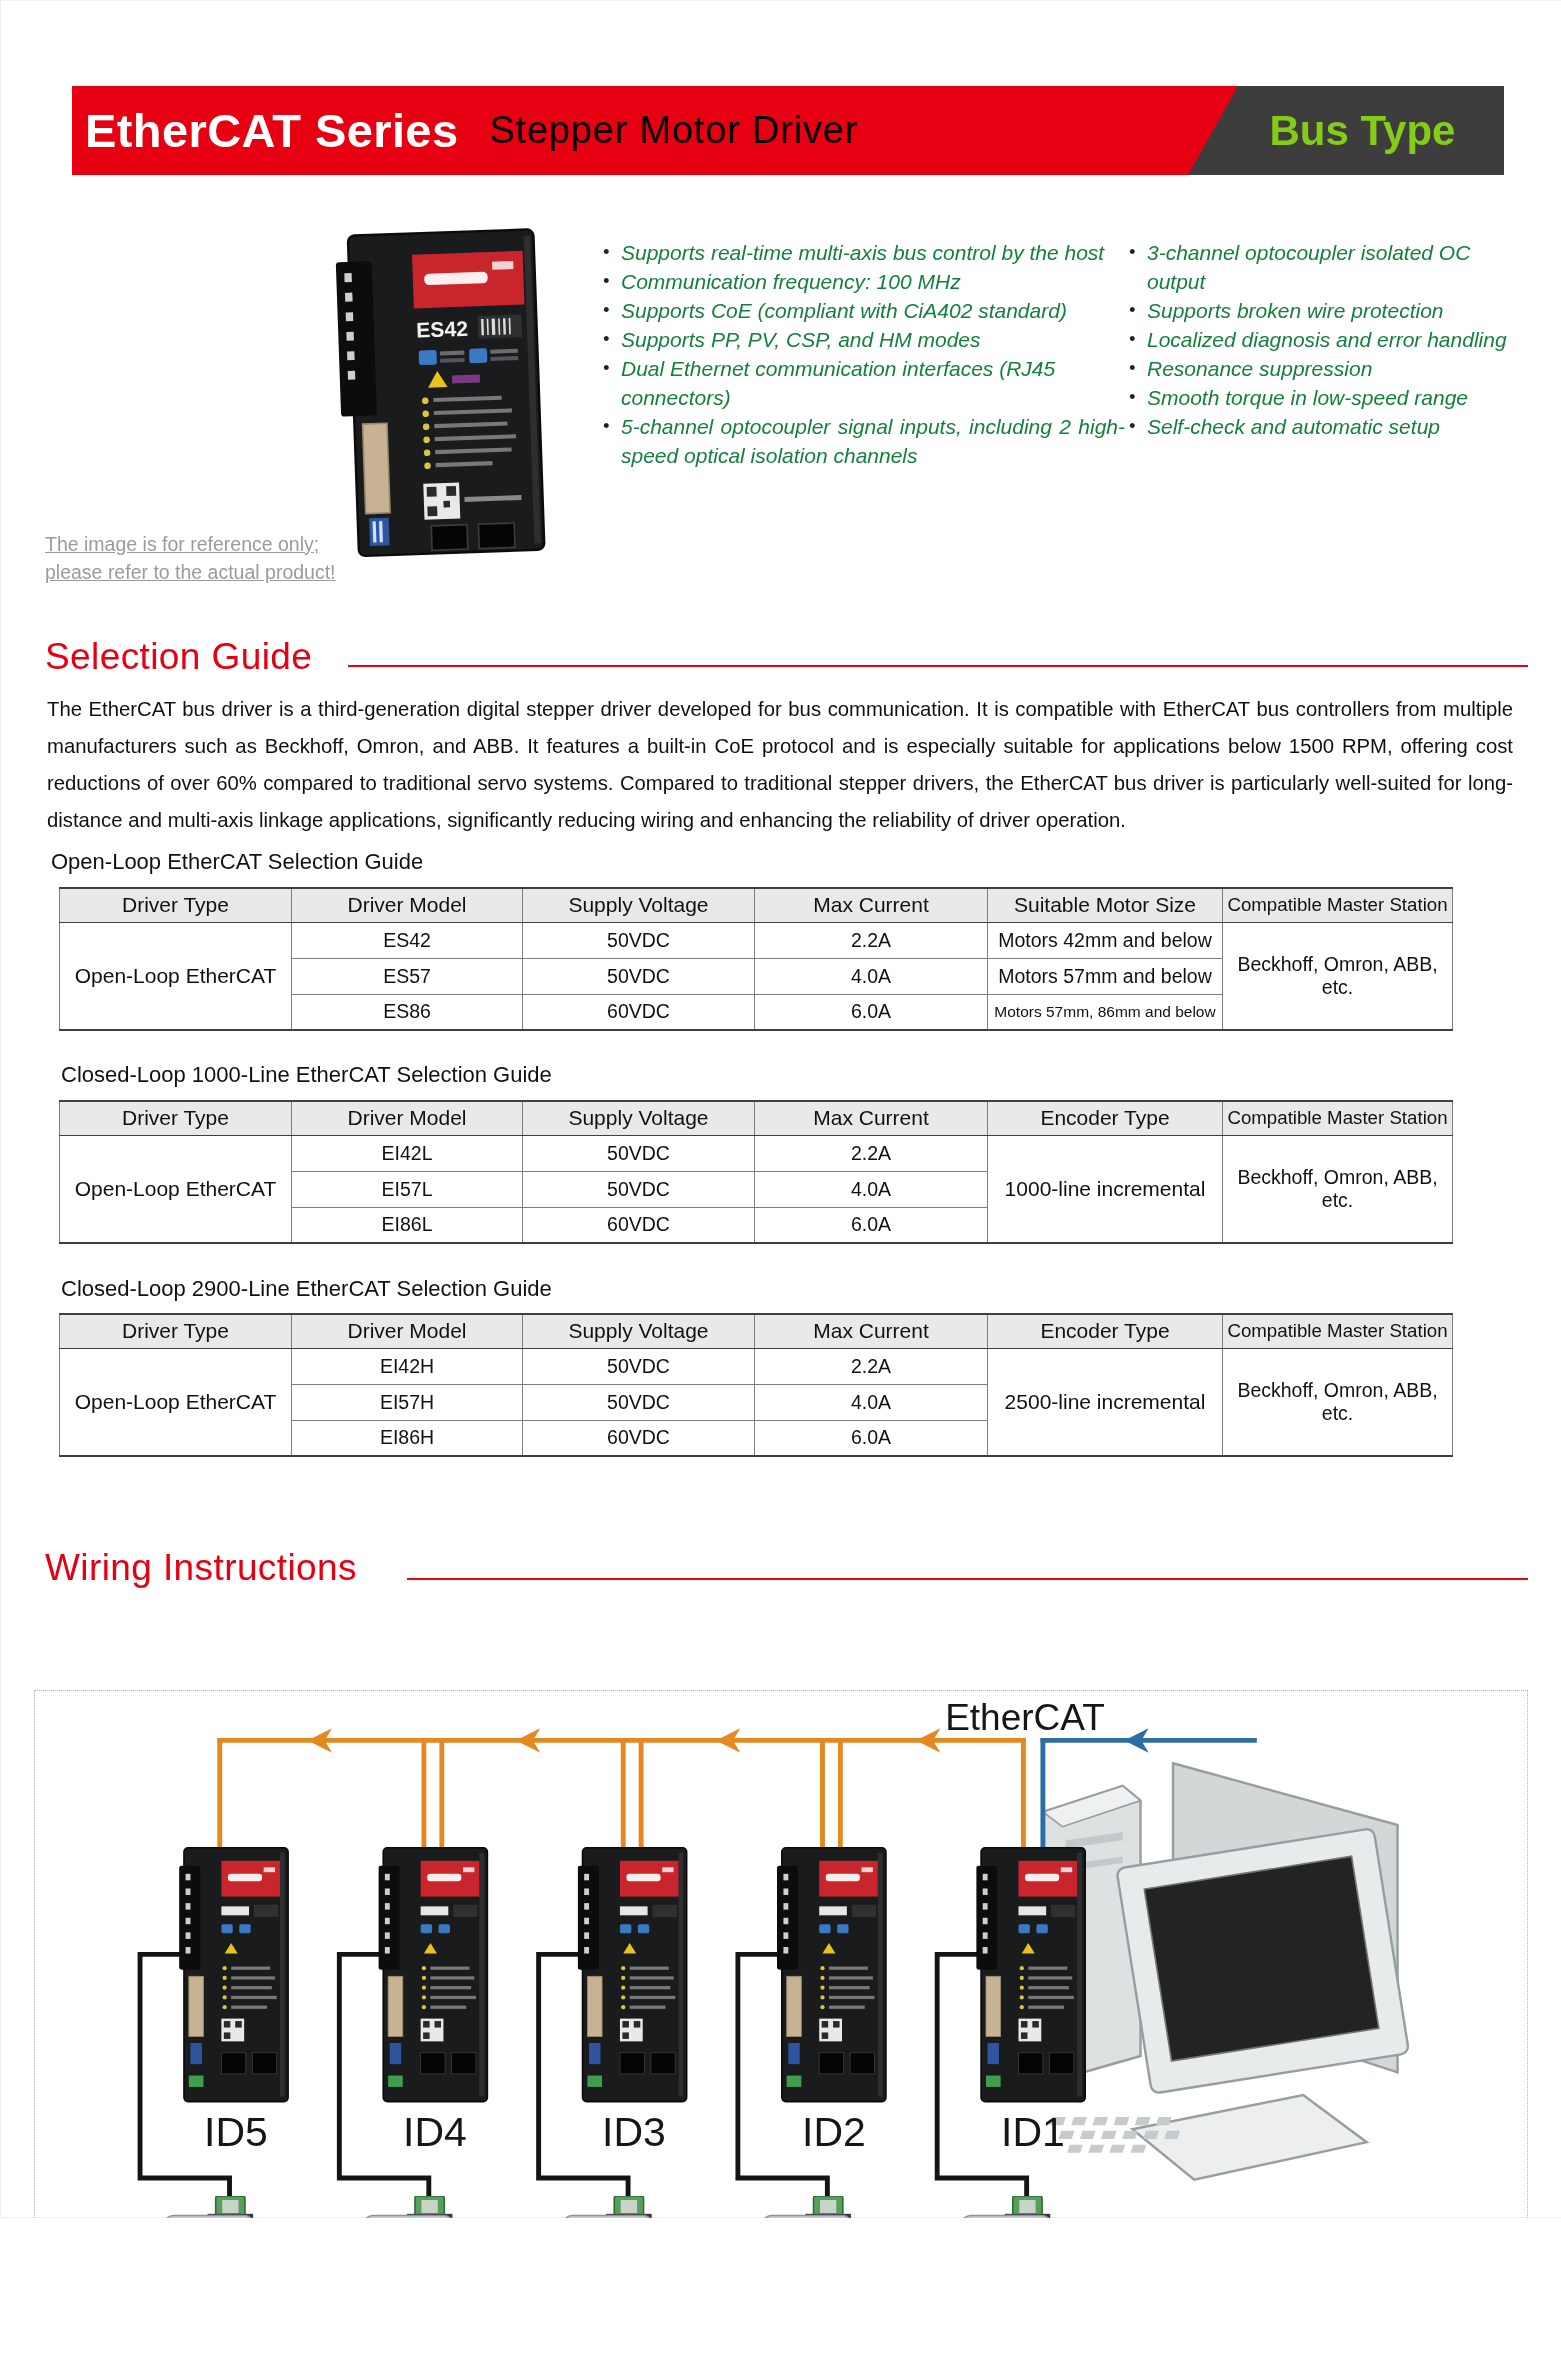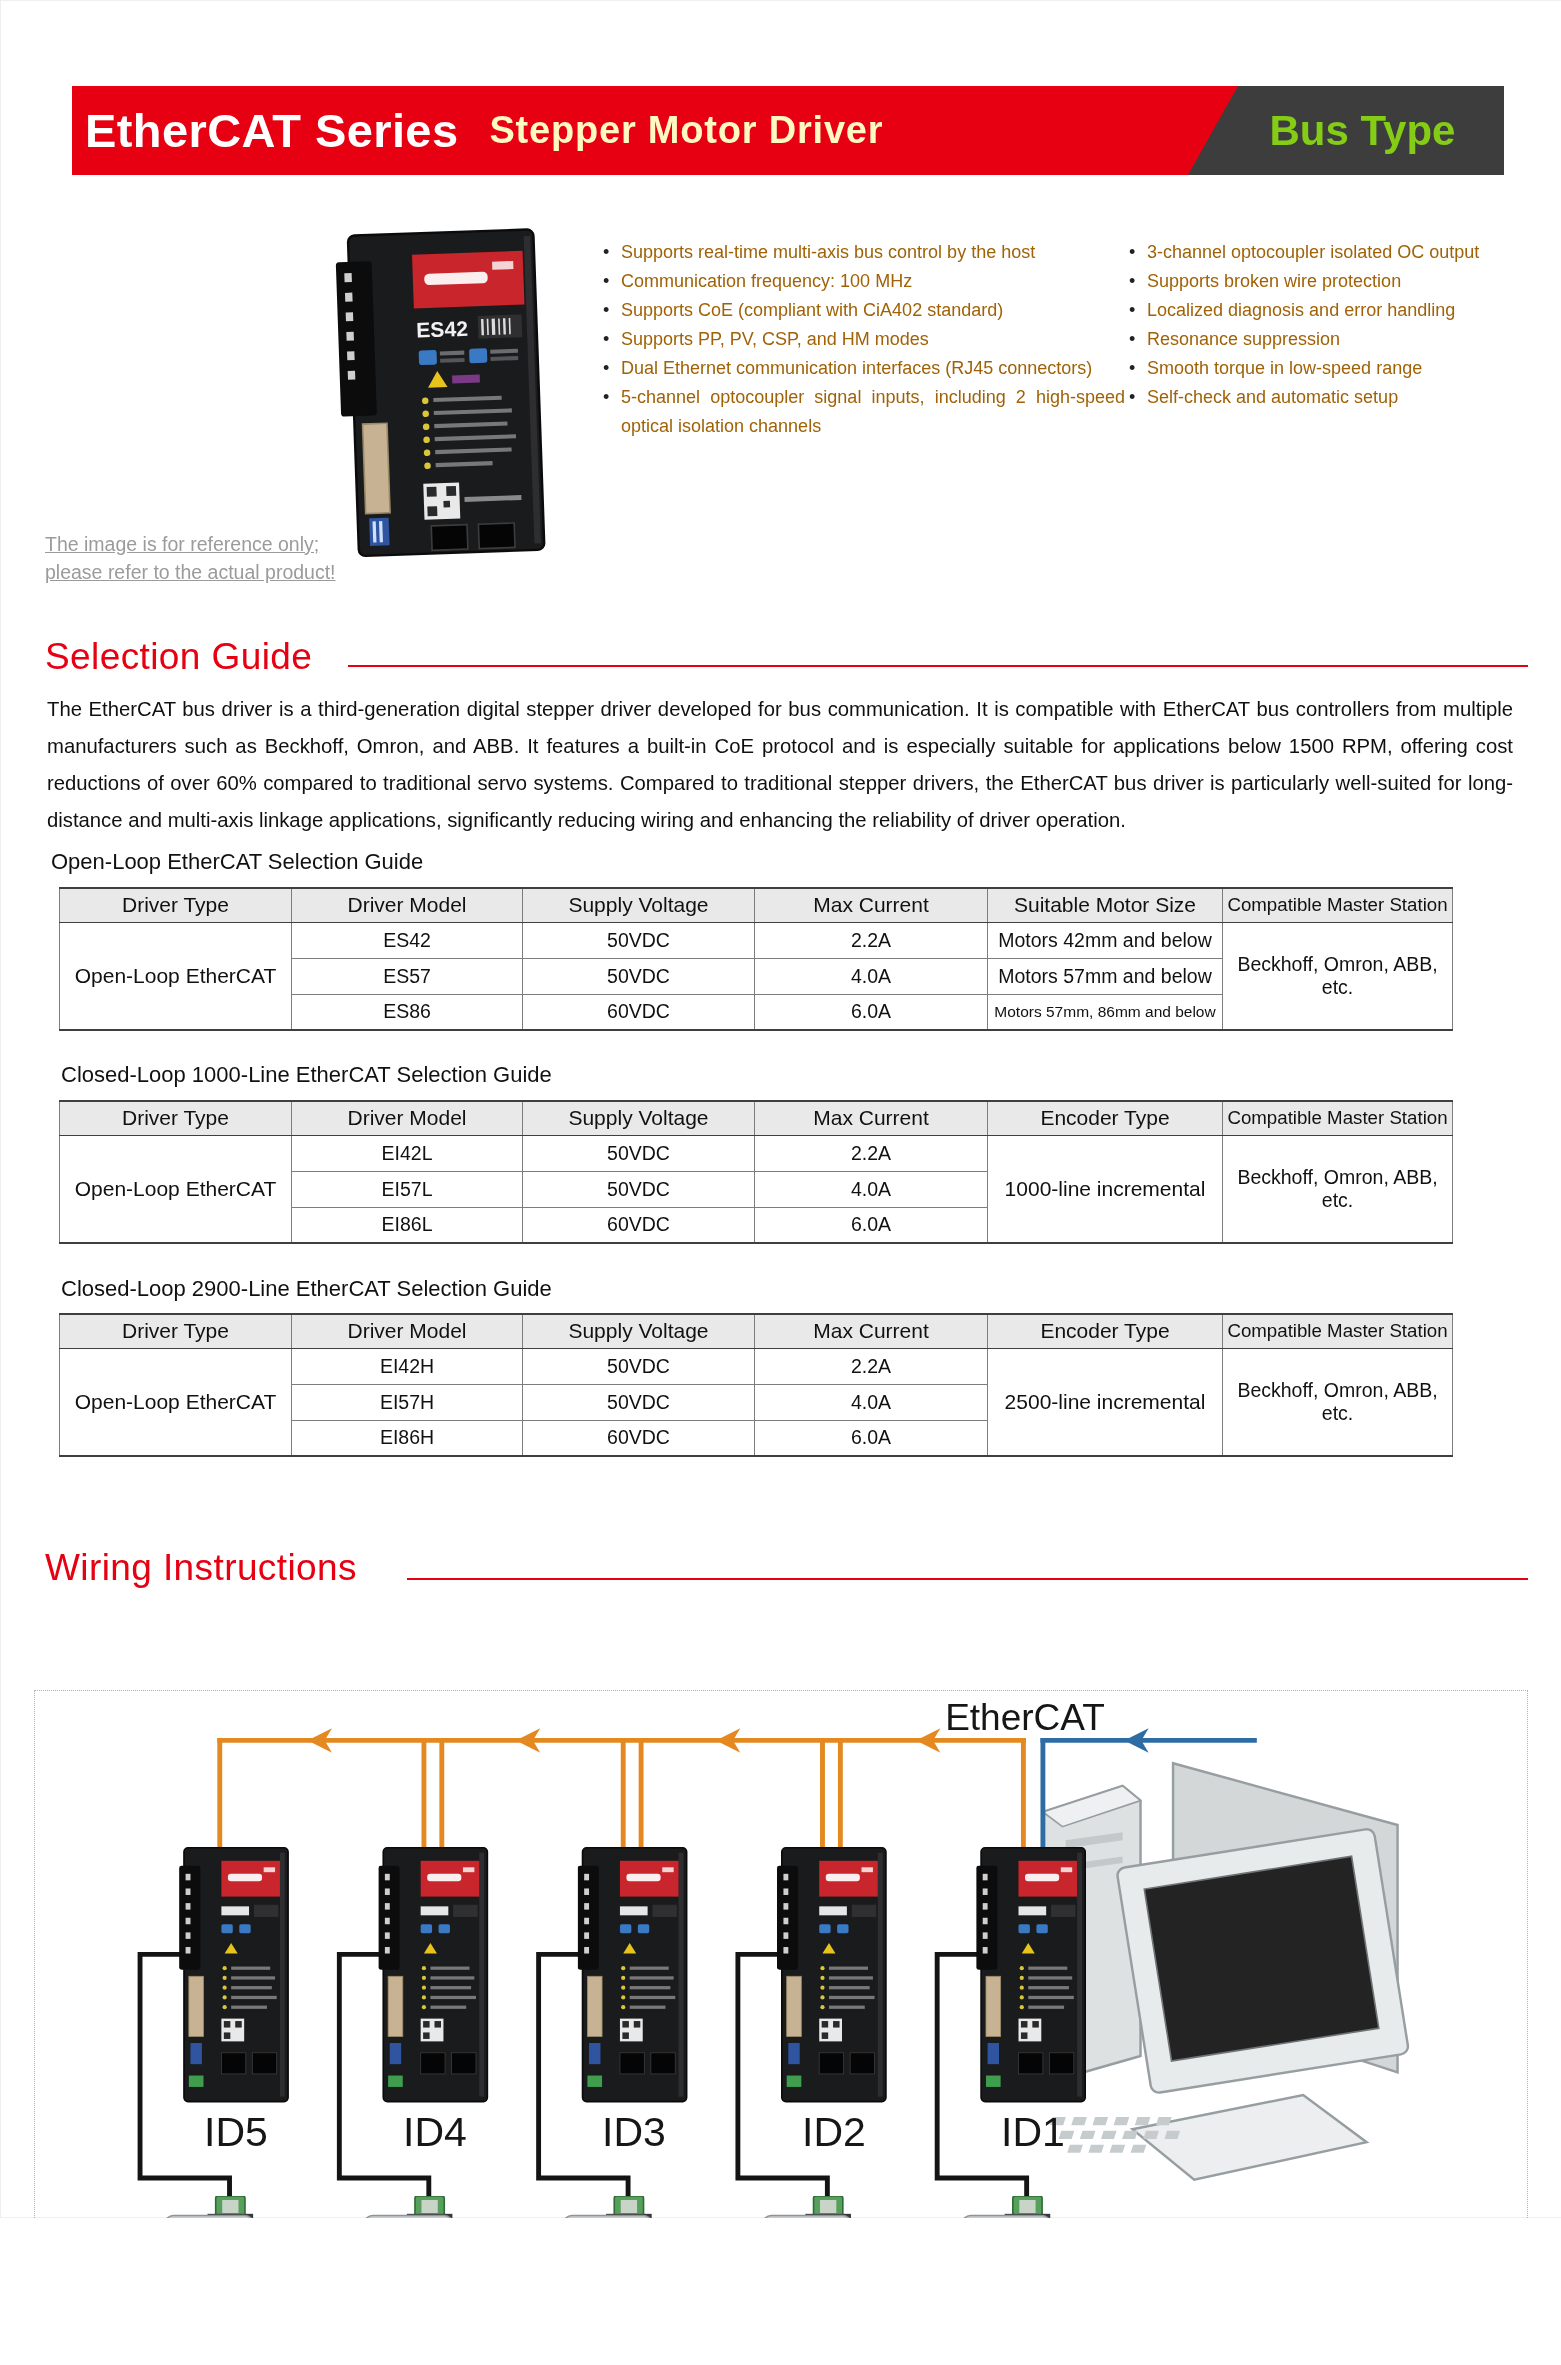--- a/index.html
+++ b/index.html
@@ -6,29 +6,29 @@
   html,body { background:#ffffff; }
   .page {
     position:relative; width:1562px; height:2218px; background:#fff;
     font-family:"Liberation Sans", sans-serif; color:#1a1a1a; overflow:hidden;
     box-shadow: inset 0 0 0 0.8px #ececec;
   }
 
   
   .banner { position:absolute; left:72px; top:86px; width:1432px; height:89px; background:#e60012; display:flex; align-items:center; }
   .banner-series { margin-left:13px; font-size:47px; font-weight:bold; color:#fff; letter-spacing:0.4px; }
-  .banner-product { margin-left:31px; font-size:38px; font-weight:700; color:#fef9c3; letter-spacing:0.8px; }
+  .banner-product { margin-left:31px; font-size:38px; font-weight:400; color:#000000; letter-spacing:0.8px; }
   .badge { position:absolute; right:0; top:0; width:316px; height:89px; background:#3d3d3d;
            clip-path:polygon(50px 0, 100% 0, 100% 100%, 0 100%);
            display:flex; align-items:center; justify-content:center; }
   .badge span { font-size:42px; font-weight:bold; color:#84cc16; margin-left:33px; }
 
   
   .features { position:absolute; top:238px; list-style:none; }
-  .features li { position:relative; padding-left:23px; font-size:18px; line-height:29px; color:#a16207; }
+  .features li { position:relative; padding-left:23px; font-size:21px; line-height:29px; color:#15803d;font-style:italic; }
   .features li::before { content:"•"; position:absolute; left:4.9px; top:0; font-size:18px; color:#222; }
   .features-left  { left:598px;  width:527px; }
   .features-left li.justify { text-align:justify; }
   .features-right { left:1124px; width:407px; }
 
   .image-note { position:absolute; left:45px; top:530px; font-size:19.5px; line-height:28px; color:#9b9b9b;text-decoration:underline; }
 
   
   .sec-title { position:absolute; font-size:37px; font-weight:500; color:#e60012; letter-spacing:0.4px; }
   .sec-rule { position:absolute; height:1.6px; background:#e60012; }

